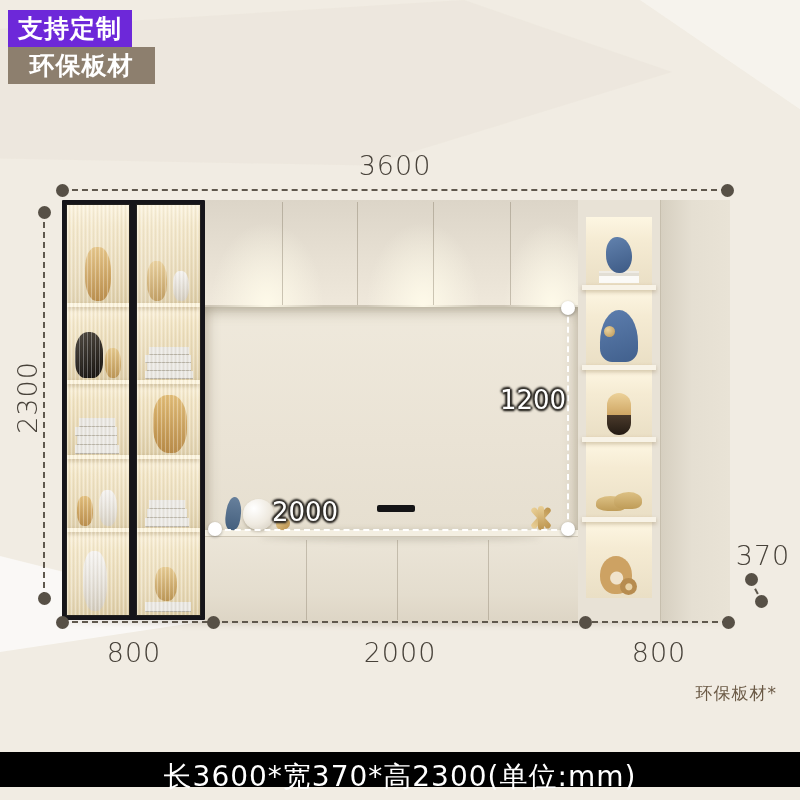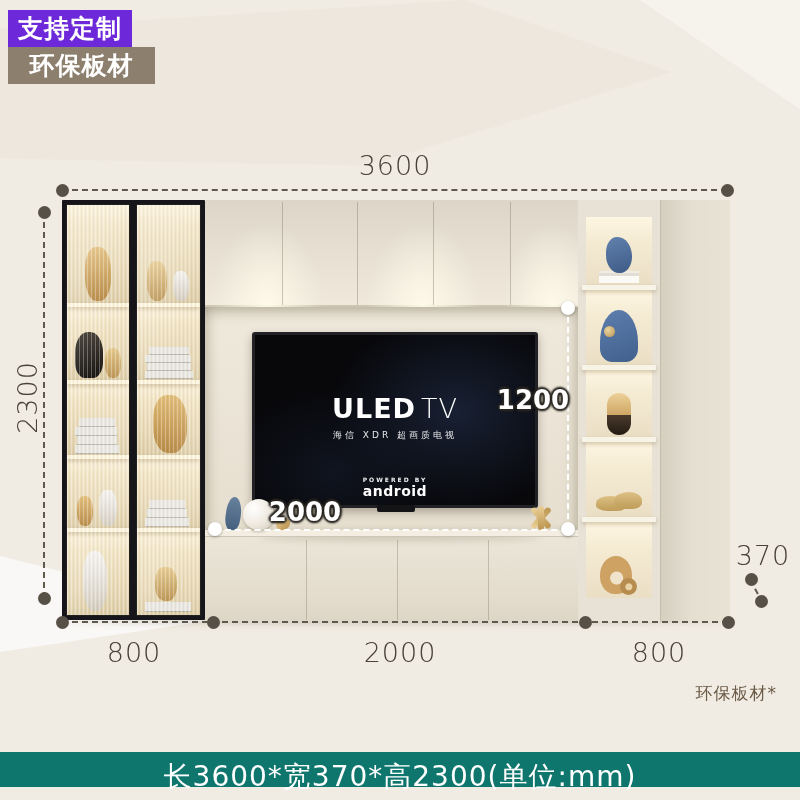--- a/index.html
+++ b/index.html
@@ -124,31 +124,31 @@
 
   
   .dash-h{border-top:2px dashed #5f584d;height:0;}
   .dash-v{border-left:2px dashed #5f584d;width:0;}
   .dot{width:13px;height:13px;border-radius:50%;background:#575046;}
   .wdash-h{border-top:2px dashed #ffffff;height:0;z-index:30;}
   .wdash-v{border-left:2px dashed #ffffff;width:0;z-index:30;}
   .wdot{width:14px;height:14px;border-radius:50%;background:#fff;box-shadow:0 1px 3px rgba(0,0,0,.3);z-index:31;}
   .dim{color:#48423a;font-size:27px;font-weight:200;text-align:center;letter-spacing:1px;z-index:32;}
   .dim.rot{transform:rotate(-90deg);}
-  .wdim{color:#fff;font-size:26px;font-weight:700;text-align:center;z-index:32;
+  .wdim{color:#fff;font-size:26px;font-weight:400;text-align:center;z-index:32;
     text-shadow:2px 0 2px #2a2722,-2px 0 2px #2a2722,0 2px 2px #2a2722,0 -2px 2px #2a2722,1px 1px 3px #2a2722,-1px -1px 3px #2a2722;}
   .diag{left:751px;top:579px;width:27px;border-top:2px dashed #5f584d;transform:rotate(62deg);transform-origin:0 0;}
 
   .note{right:23px;top:682px;font-size:17px;color:#6b5a46;letter-spacing:1px;}
 
   
   .band1{left:0;top:714px;width:800px;height:38px;background:linear-gradient(180deg,#bfb098 0%,#d4c9b4 55%,#e4dccc 100%);}
   .band1 .t{left:0;right:0;top:0;height:38px;line-height:40px;text-align:center;color:#2c2b28;
     font-size:25px;font-weight:bold;letter-spacing:2px;}
-  .band2{left:0;top:752px;width:800px;height:35px;background:#0f766e;}
+  .band2{left:0;top:752px;width:800px;height:35px;background:#000000;}
   .band2 .t{left:0;right:0;top:0;height:48px;line-height:50px;text-align:center;color:#ffffff;
     font-size:28px;letter-spacing:1px;}
 </style>
 </head>
 <body>
 
 <div class="page">
 
   <div class="facet-top"></div>
   <div class="facet-tr"></div>
@@ -233,28 +233,20 @@
   <div class="niche"></div>
 
   <div class="console">
     <div class="tvshadow"></div>
     <div class="console-top"></div>
     <div class="cseam" style="left:101px;"></div>
     <div class="cseam" style="left:192px;"></div>
     <div class="cseam" style="left:283px;"></div>
   </div>
 
-  <div class="tv">
-    <div class="tv-logo">
-      <span class="m">ULED</span><span class="s">TV</span>
-    </div>
-    <div class="tv-sub">海信 XDR 超画质电视</div>
-    <div class="tv-pow">POWERED BY</div>
-    <div class="tv-os">android</div>
-  </div>
   <div class="tv-stand"></div>
 
   <div class="fig-man"></div>
   <div class="sphere"></div>
   <div class="knot"></div>
   <div class="jack">
     <div class="bar a"></div>
       <div class="bar b"></div>
       <div class="bar c"></div>
   </div>

